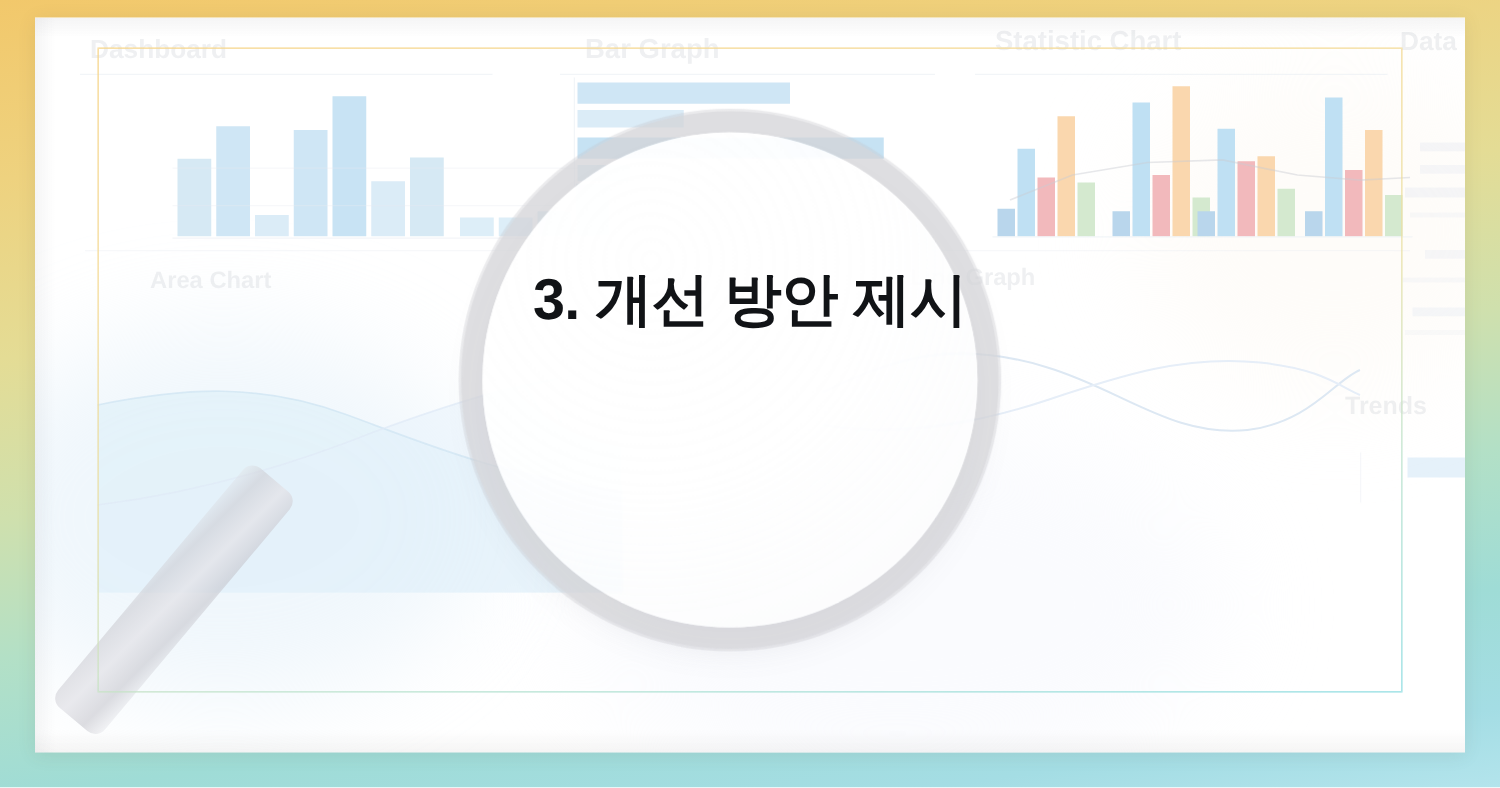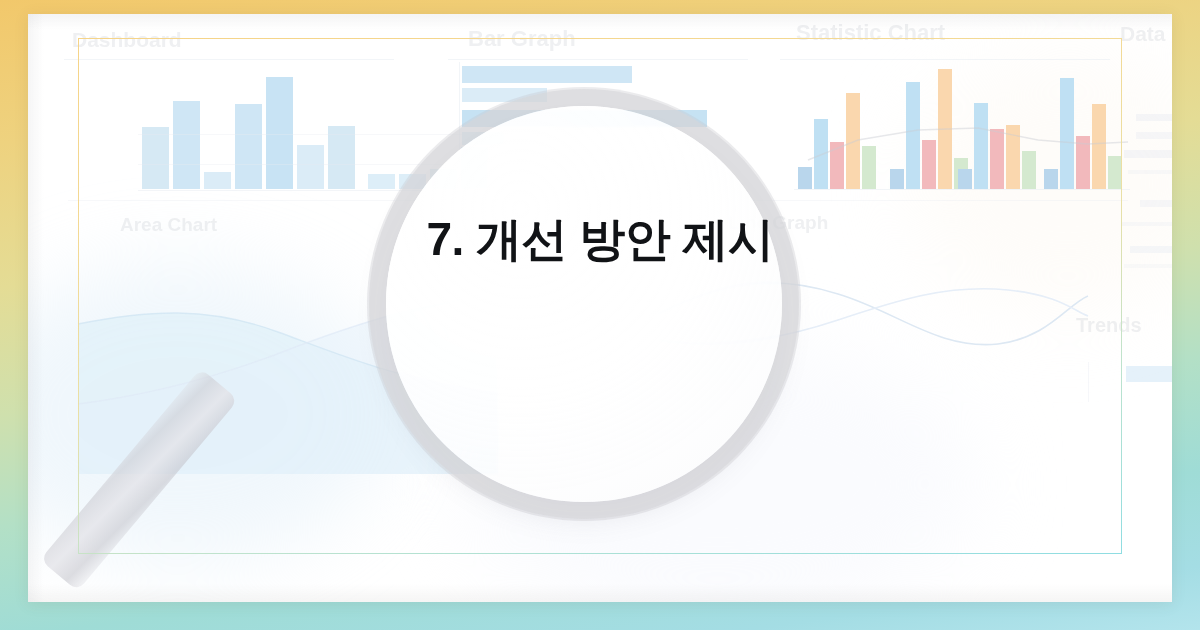--- a/index.html
+++ b/index.html
@@ -251,18 +251,18 @@
 
       <div class="gline" style="left:40px; top:186px; width:1060px; height:1px; opacity:.35;"></div>
     </div>
 
     <div id="magnifier">
       <div id="handle"></div>
       <div id="lens"></div>
     </div>
 
     <div id="headline">
-      <span class="ln">7. 개선 방안 제시</span>
+      <span class="ln">3. 개선 방안 제시</span>
     </div>
 
     <div id="inner-rule"></div>
   </div>
 </div>
 
 </body></html>

